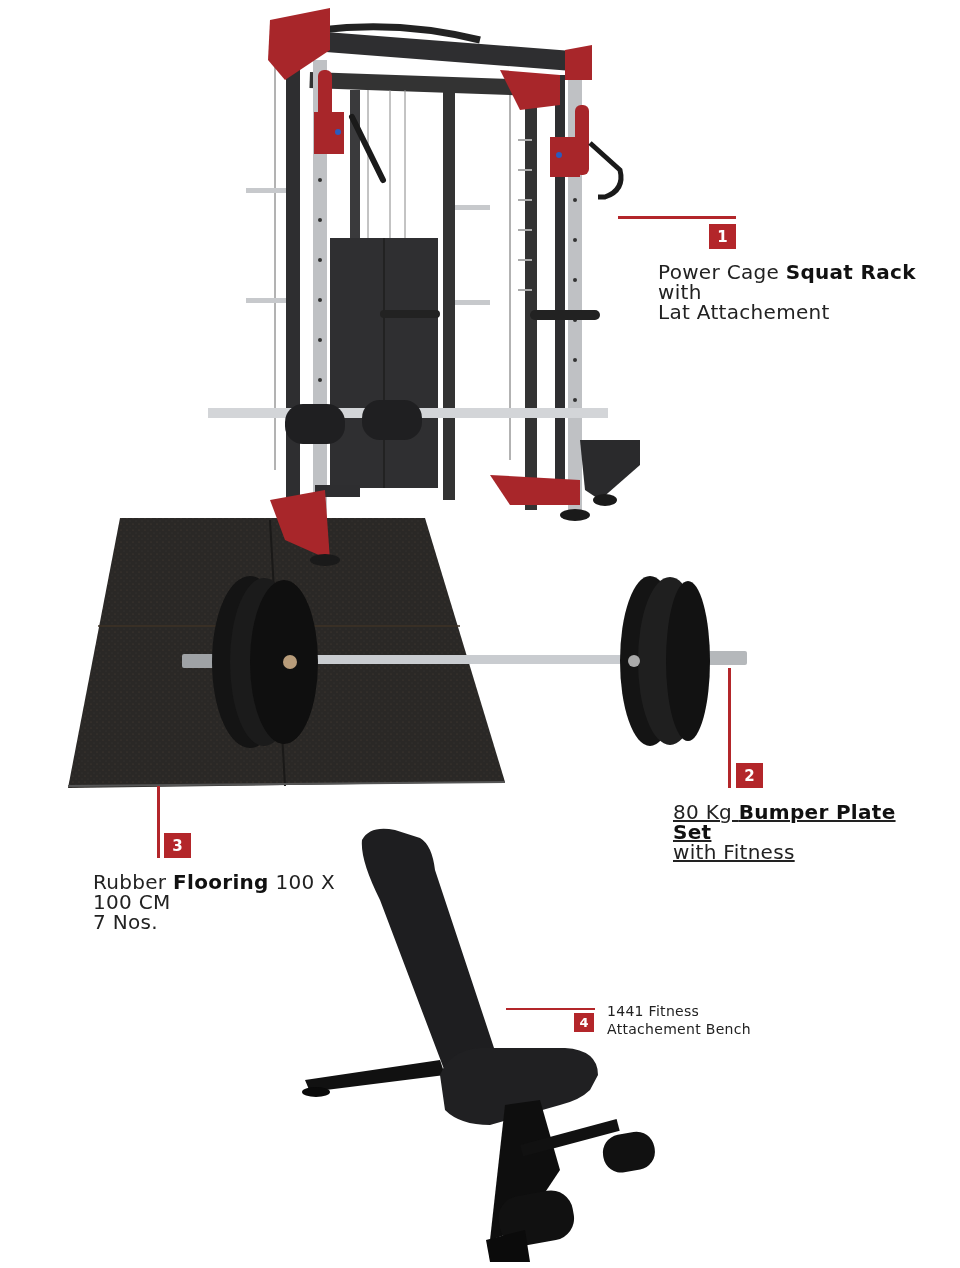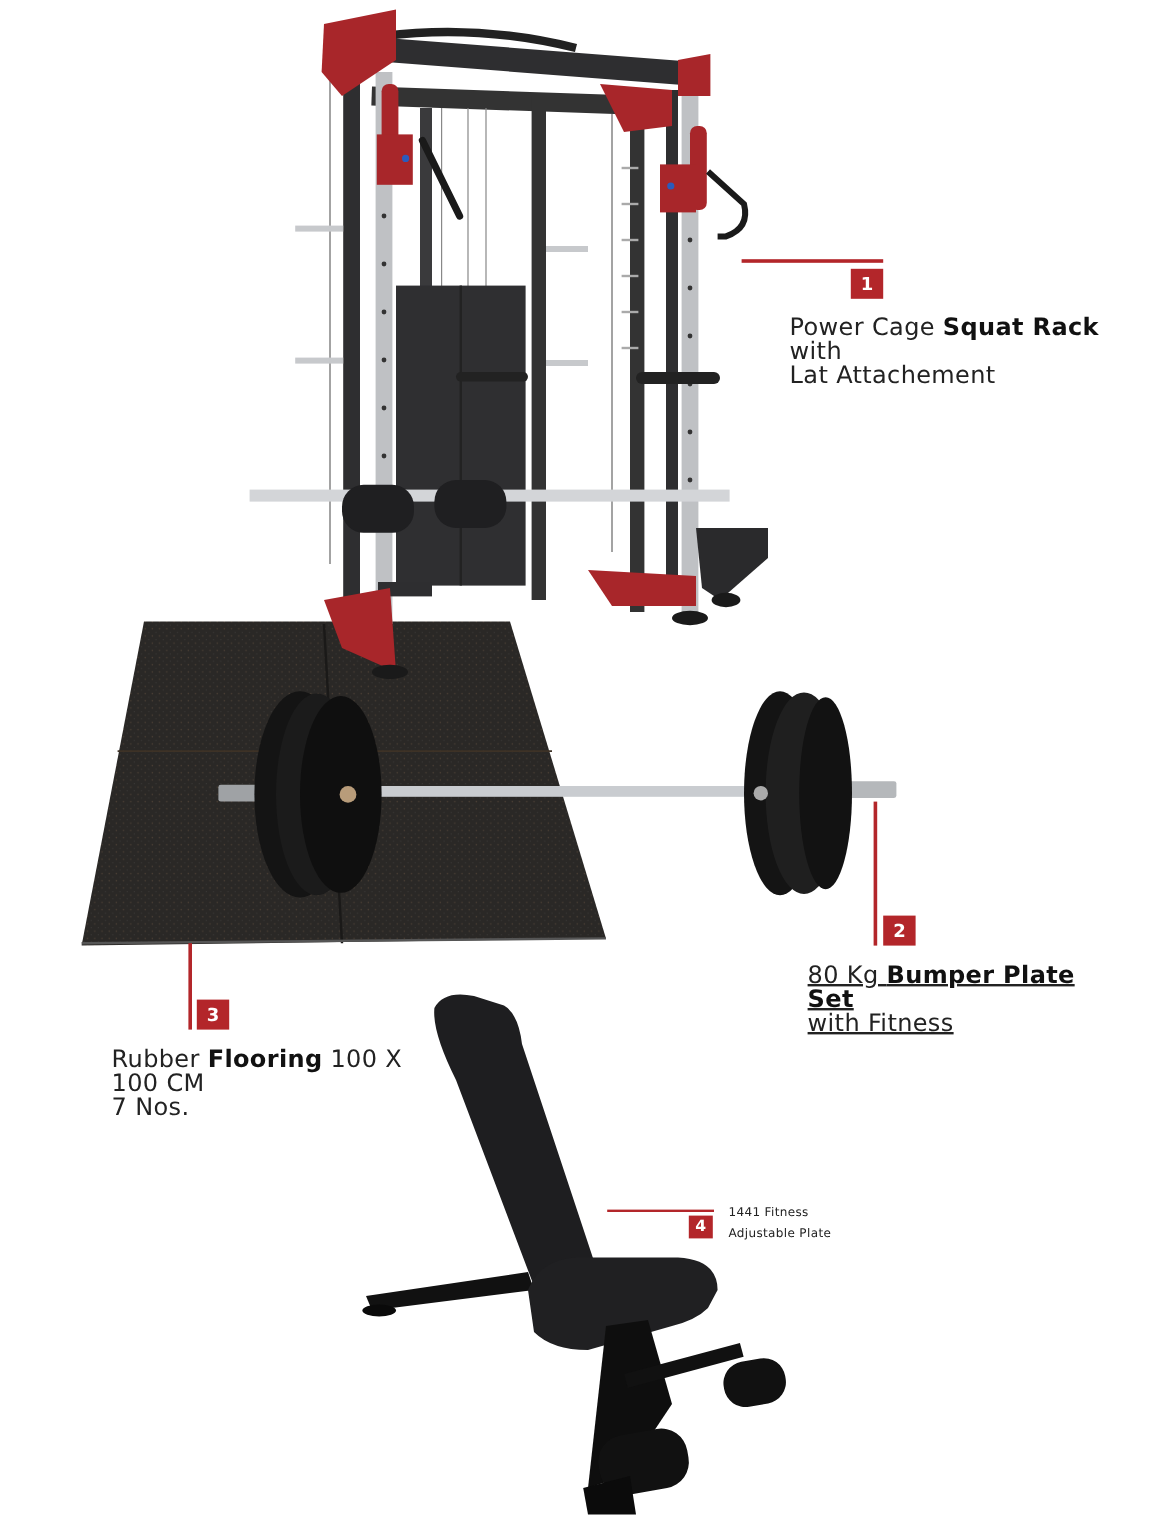--- a/index.html
+++ b/index.html
@@ -4,21 +4,21 @@
 <style>
   html, body { margin: 0; padding: 0; background: #ffffff; }
   body { width: 960px; height: 1268px; position: relative; overflow: hidden;
          font-family: "DejaVu Sans", "Liberation Sans", sans-serif; color: #1a1a1a; }
   .badge { position: absolute; background: #b3262a; color: #fff; font-weight: bold;
            display: flex; align-items: center; justify-content: center; font-size: 15px; }
   .hline { position: absolute; background: #b3262a; height: 3px; }
   .vline { position: absolute; background: #b3262a; width: 3px; }
   .label { position: absolute; font-size: 20px; line-height: 20px; color: #222; letter-spacing: 0.3px; }
   .label b { font-weight: bold; color: #111; }
-  .label.small { font-size: 10px; line-height: 18px; }
+  .label.small { font-size: 14px; line-height: 18px; }
   svg { position: absolute; }
 </style>
 </head>
 <body>
 
 <svg width="960" height="1268" style="left:0;top:0;">
   <defs>
     <pattern id="speck" width="6" height="6" patternUnits="userSpaceOnUse">
       <rect width="6" height="6" fill="#2a2826"></rect>
       <circle cx="1" cy="2" r="0.6" fill="#4a3f34"></circle>
@@ -175,14 +175,14 @@
 <div class="badge" style="left:164px;top:833px;width:27px;height:25px;">3</div>
 <div class="label" style="left:93px;top:872px;width:280px;">
   <span>Rubber </span><b>Flooring</b><span> 100 X 100 CM</span><br>
   <span>7 Nos.</span>
 </div>
 
 <div class="hline" style="left:506px;top:1008px;width:89px;height:2px;"></div>
 <div class="badge" style="left:574px;top:1013px;width:20px;height:19px;font-size:13px;">4</div>
 <div class="label small" style="left:607px;top:1002px;width:200px;">
   <span>1441 Fitness</span><br>
-  <span>Adjustable Plate</span>
+  <span>Attachement Bench</span>
 </div>
 
 </body></html>

